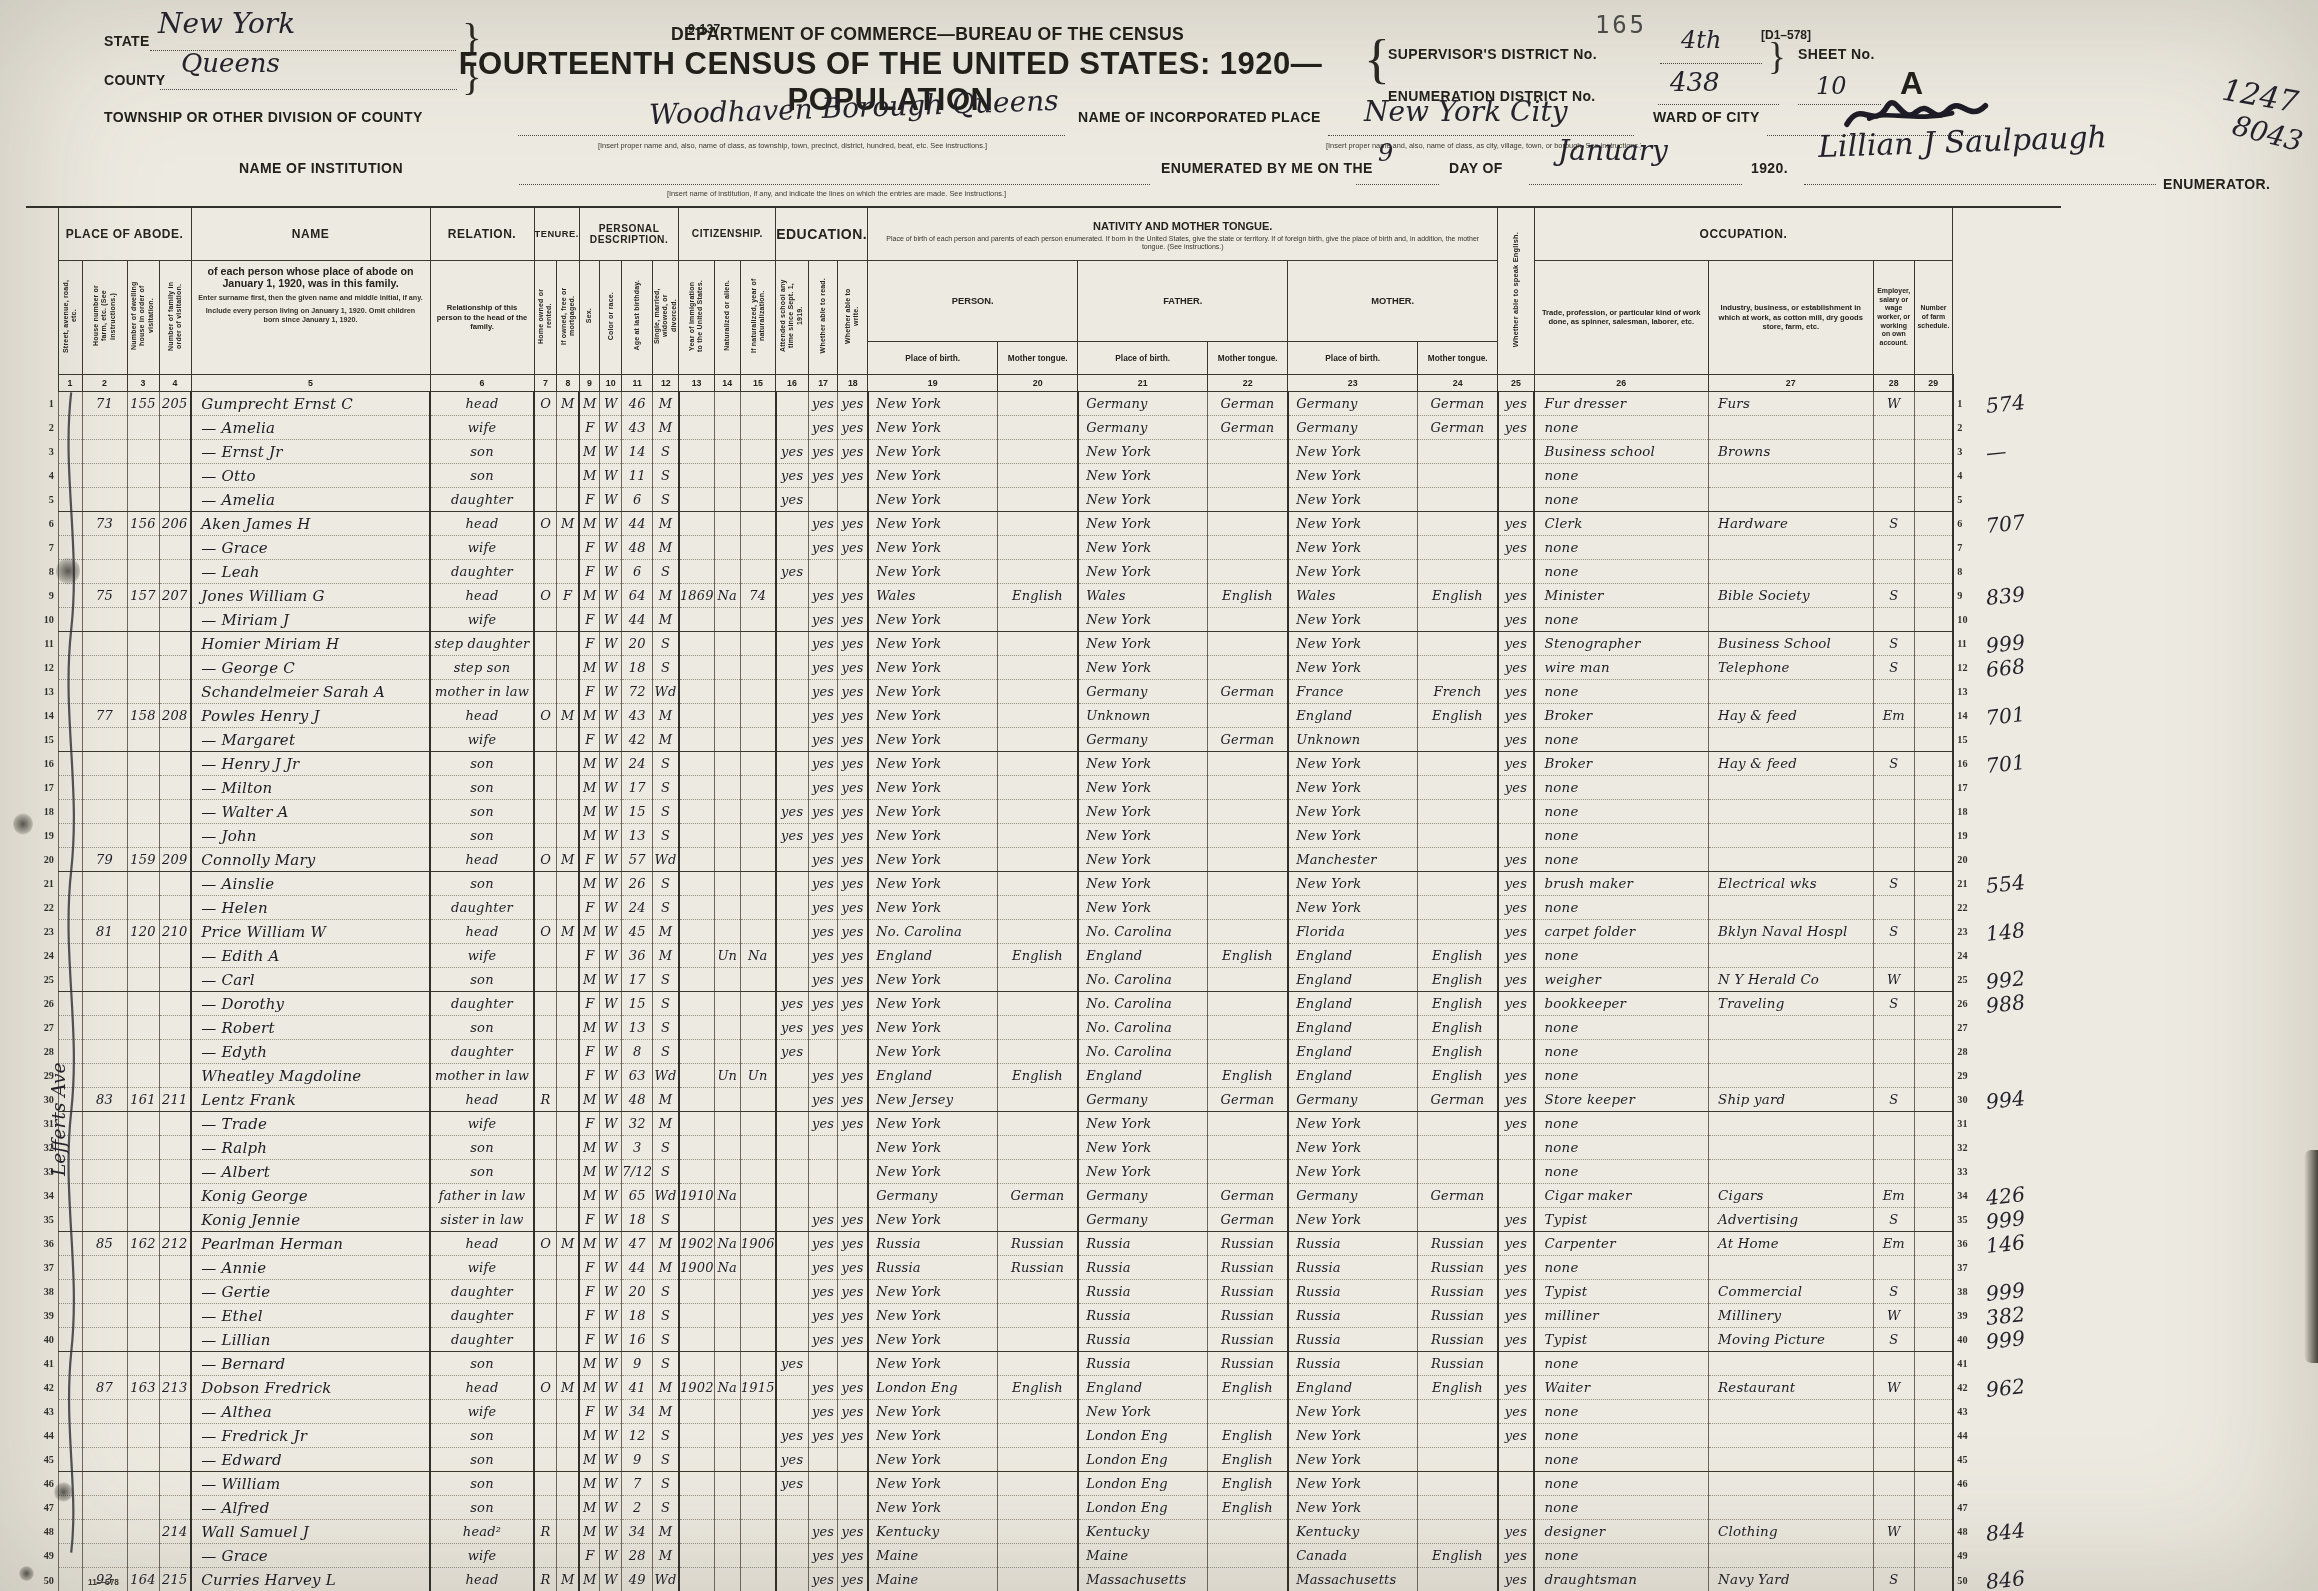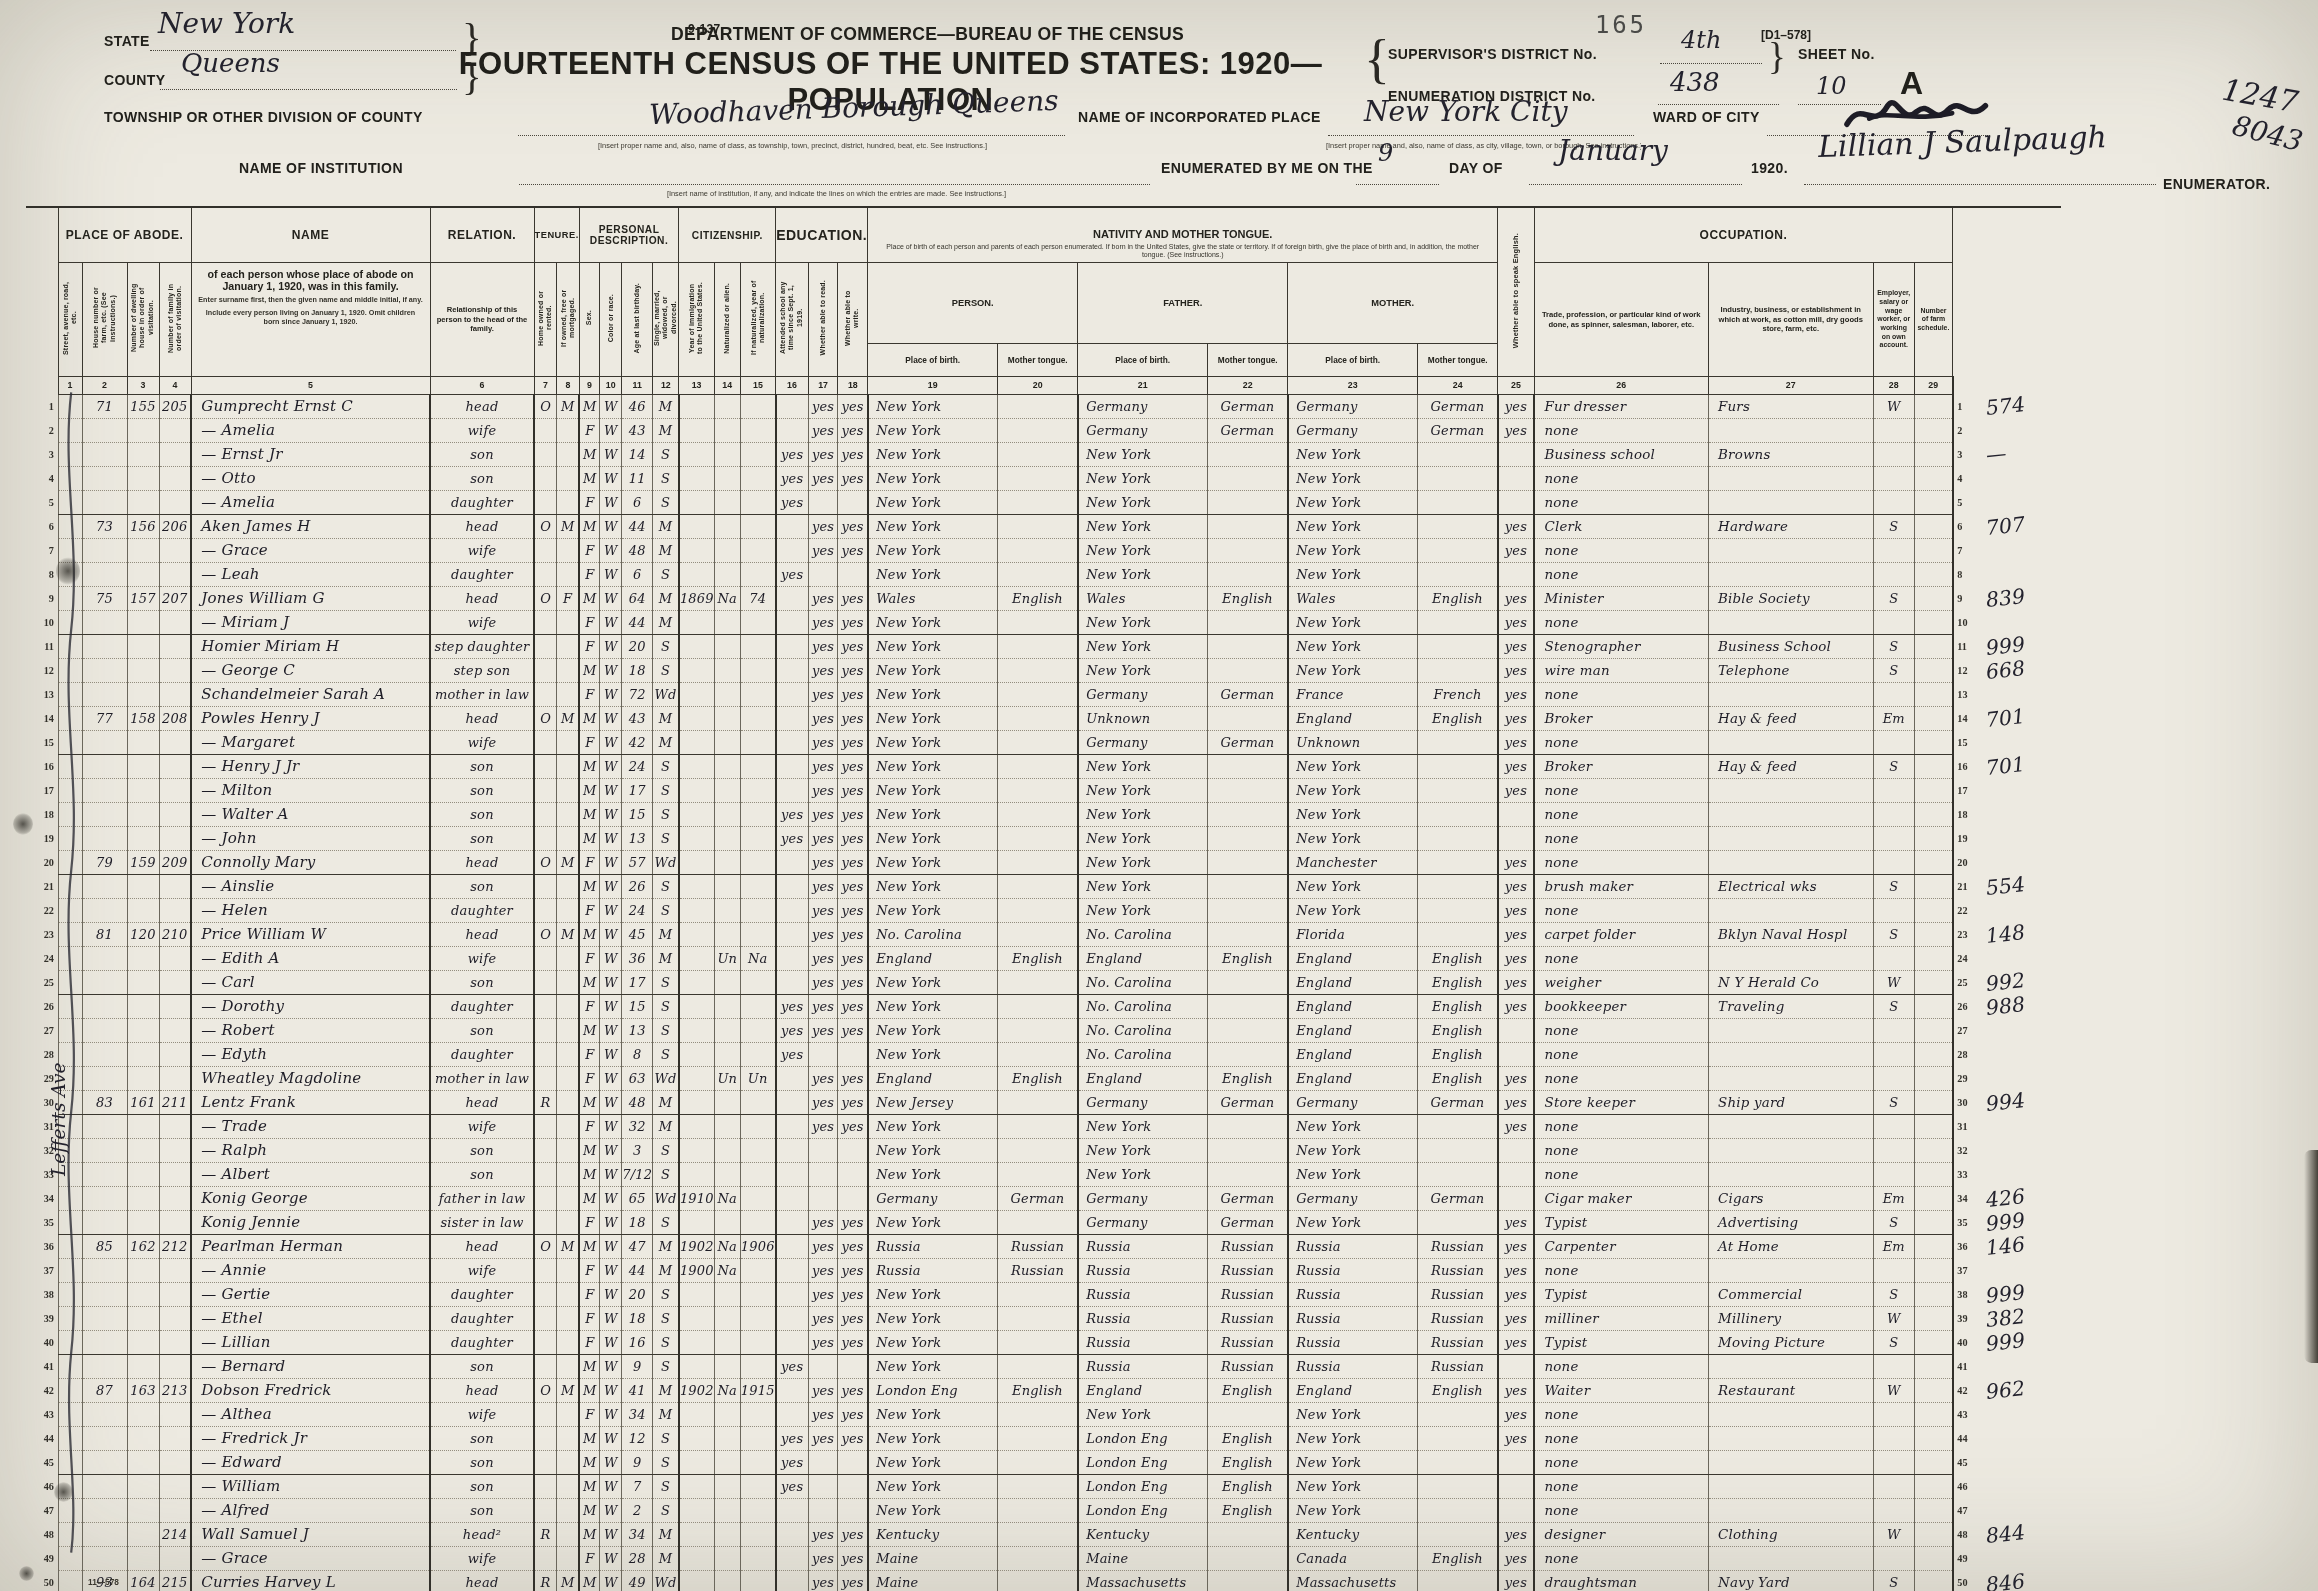--- a/index.html
+++ b/index.html
@@ -20,21 +20,21 @@
   .tablewrap{position:absolute;left:26px;top:206px;}
   table{border-collapse:collapse;table-layout:fixed;}
   th,td{padding:0;margin:0;overflow:hidden;}
   th{border:1.5px solid #3a372f;font-family:"Liberation Sans",sans-serif;color:#24231d;background:transparent;}
   tr.h1 th{border-top:2.8px solid #32302a;height:48px;}
   tr.h2 th{height:80px;}
   tr.h3 th{height:32px;font:700 8.3px "Liberation Sans",sans-serif;}
   tr.h4 th{height:16.7px;font:700 8.8px "Liberation Sans",sans-serif;}
   th.grp{font:700 12px "Liberation Sans",sans-serif;letter-spacing:0.5px;}
   th.nat{vertical-align:top;padding:1.9px 5.6px;}
-  .natt{font:700 11px "Liberation Sans",sans-serif;margin-top:18px;}
+  .natt{font:700 11px "Liberation Sans",sans-serif;margin-top:10px;}
   .natn{font:400 7px "Liberation Sans",sans-serif;margin-top:2.8px;line-height:1.25;color:#35332b;}
   .vlabel{writing-mode:vertical-rl;transform:rotate(180deg);font:700 7px "Liberation Sans",sans-serif;line-height:1.2;letter-spacing:0.2px;max-height:76px;display:inline-block;}
   th.vert25 .vlabel{max-height:139px;font-size:7.4px;}
   .namedesc{vertical-align:top;padding:2.8px 5.6px;}
   .nd1{font:700 10.7px "Liberation Sans",sans-serif;margin-top:1.9px;}
   .nd2,.nd3{font:700 7.2px "Liberation Sans",sans-serif;margin-top:3.7px;color:#35332b;}
   .smalldesc{font:700 7.6px "Liberation Sans",sans-serif;padding:1.9px 2.8px;line-height:1.25;}
   th.gutter,td.gutter{border:none;background:transparent;font:700 10.2px "Liberation Serif",serif;color:#32302a;text-align:right;padding-right:3.7px;}
   td.gutter.right{text-align:left;padding-left:3.7px;padding-right:0;}
   th.margin-h,td.margin{border:none;background:transparent;text-align:left;padding-left:5.6px;}

